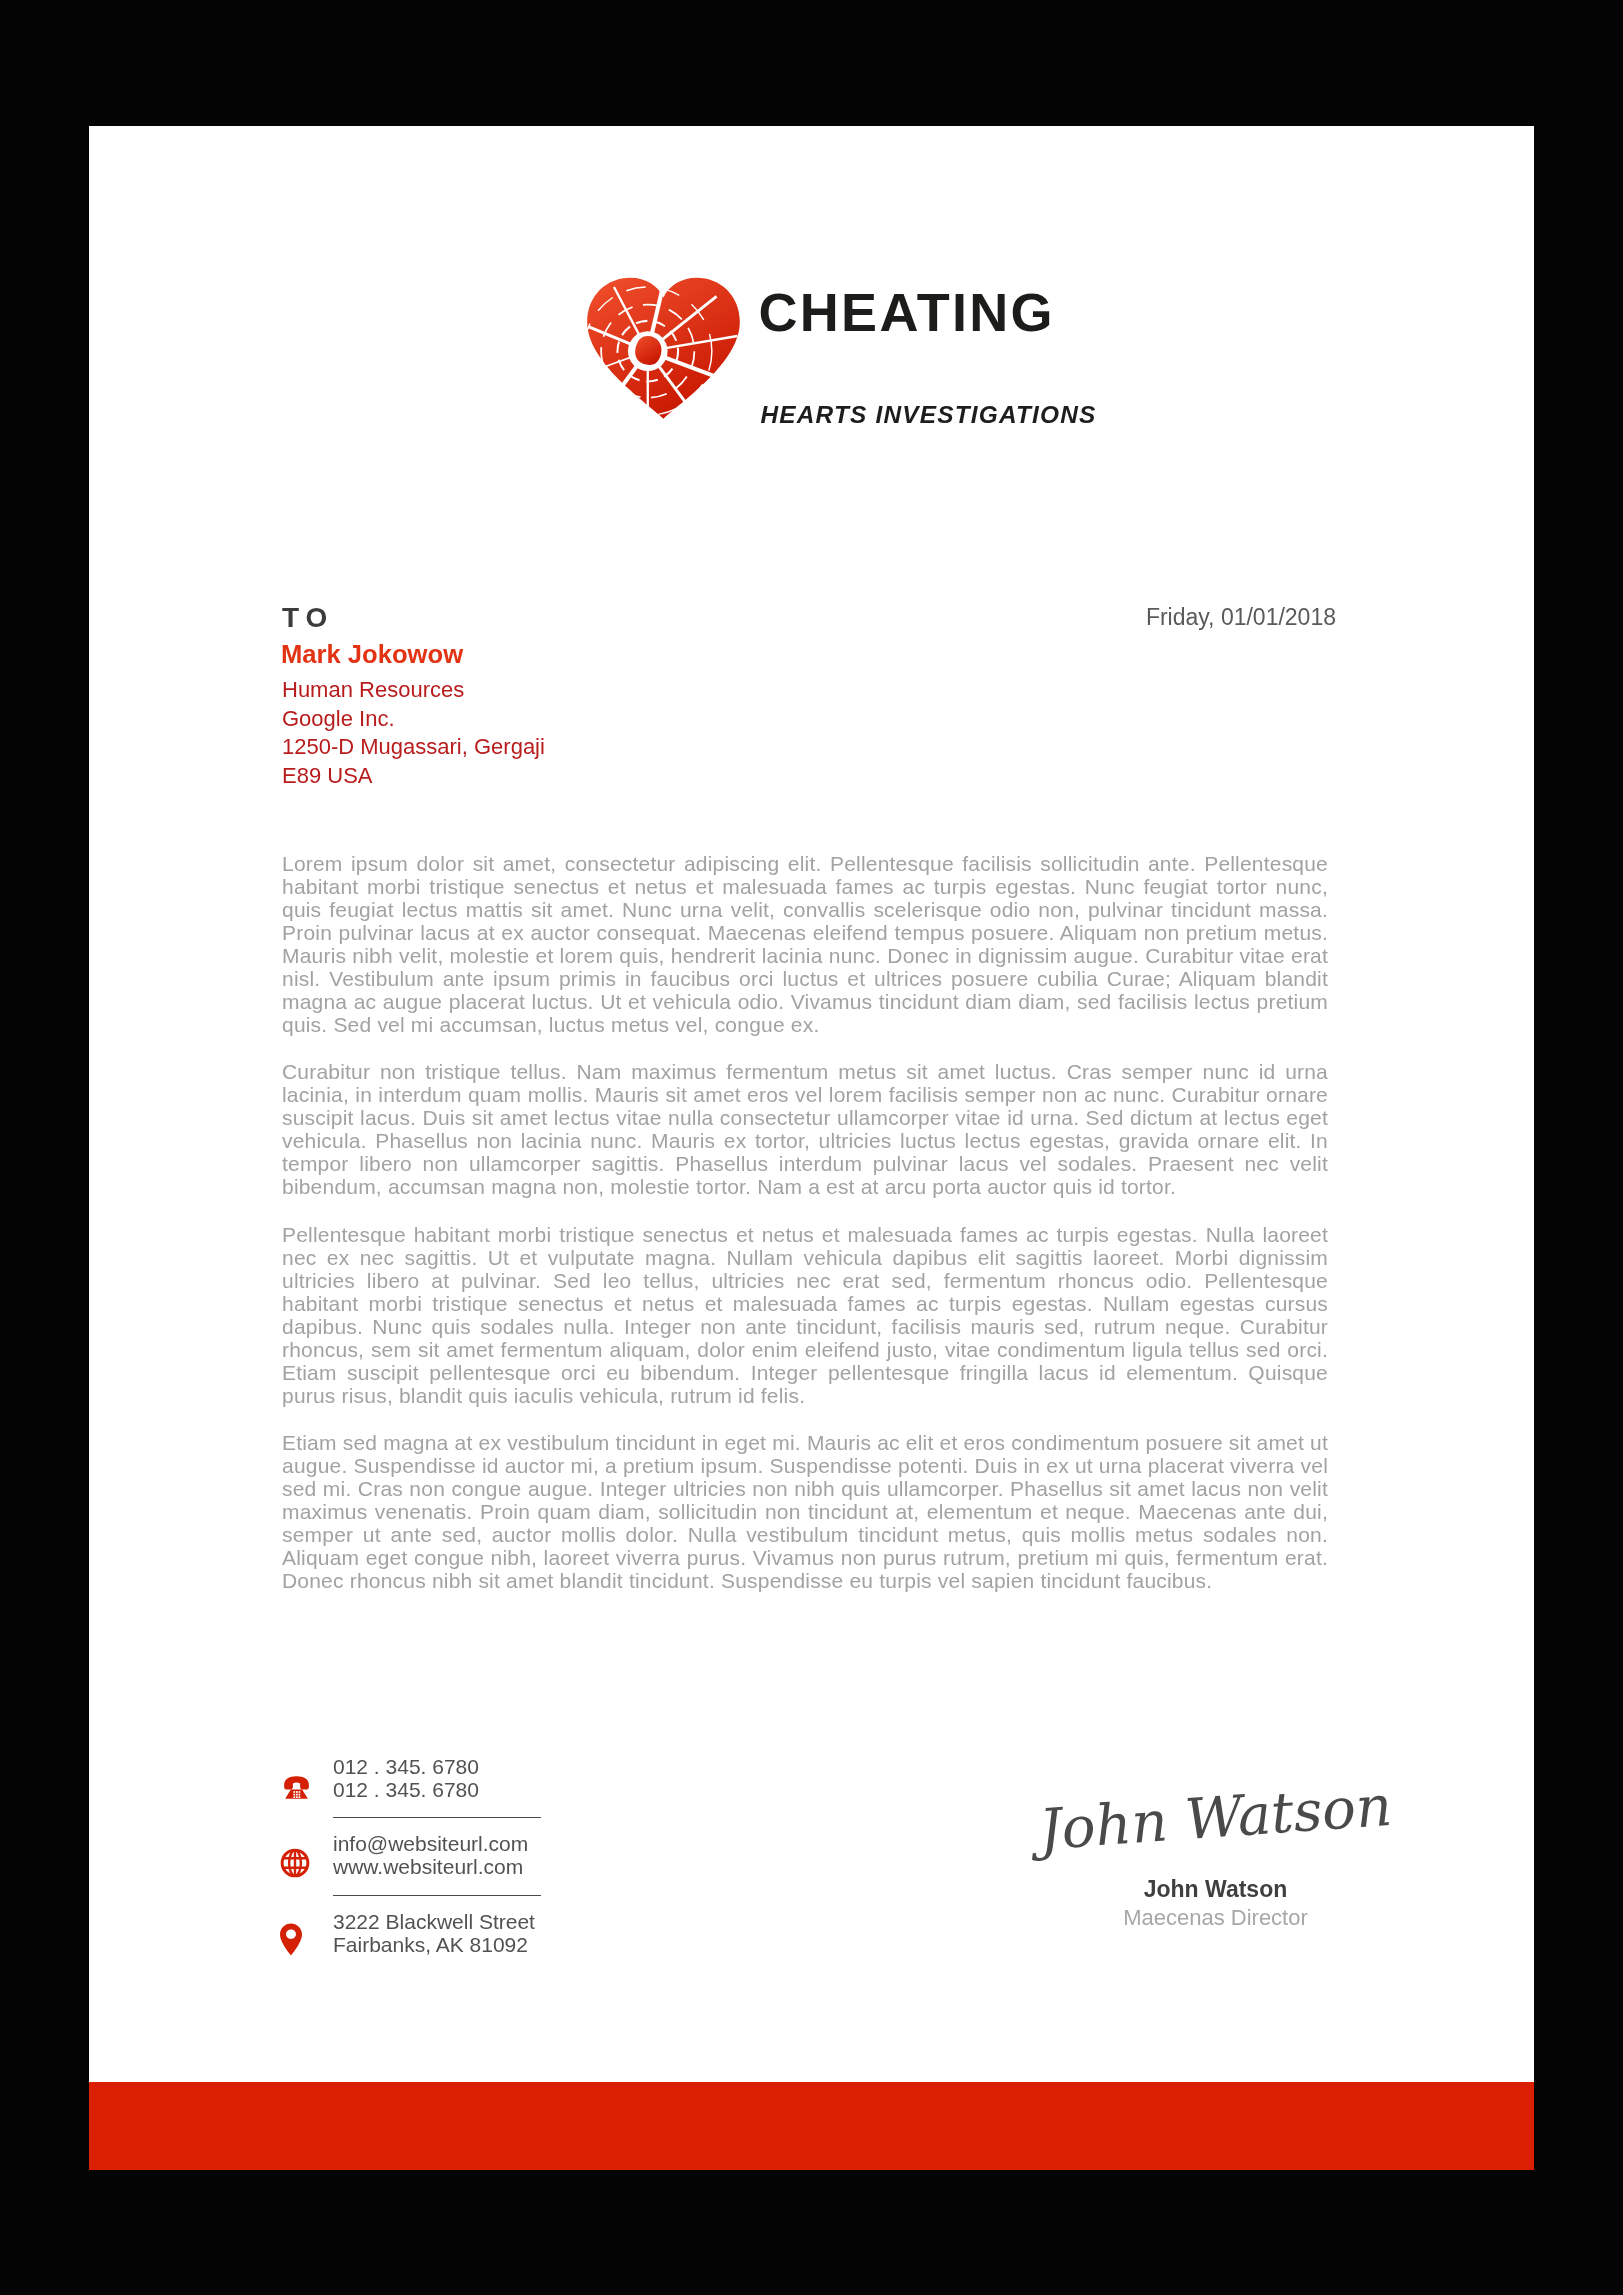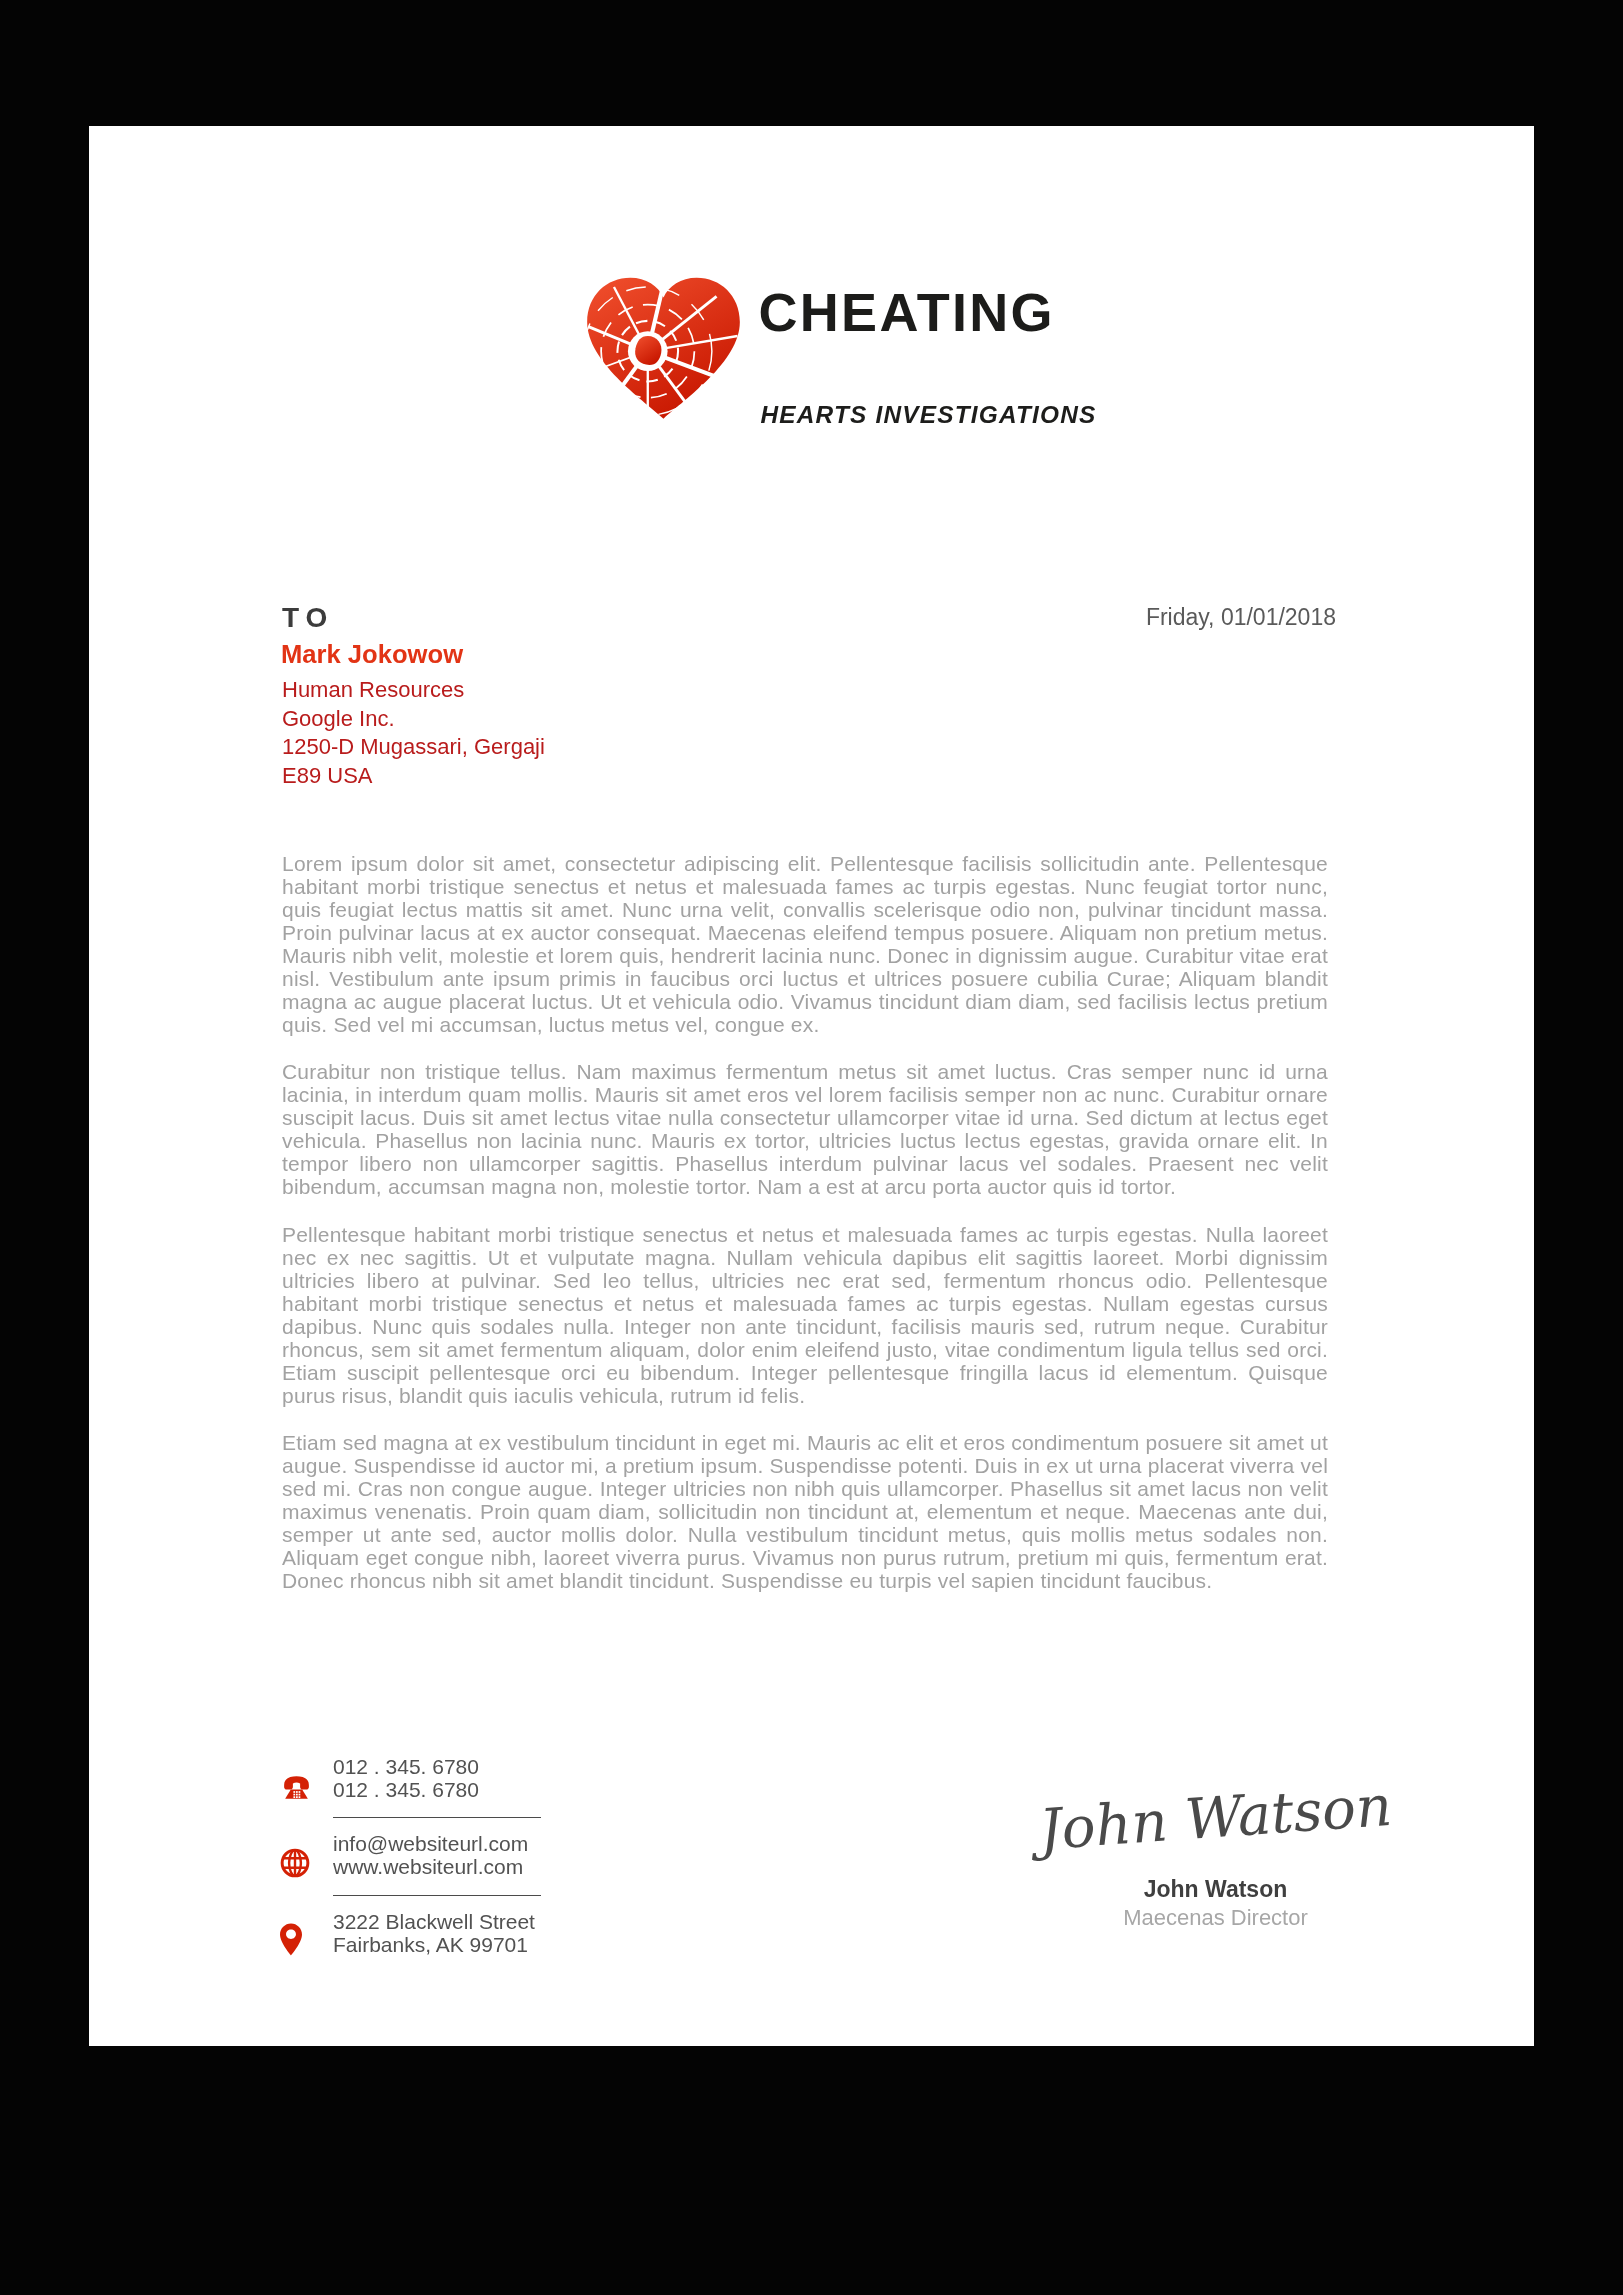--- a/index.html
+++ b/index.html
@@ -4,21 +4,21 @@
 <style>
   html, body {
     margin: 0;
     padding: 0;
     background: #040404;
     font-family: "Liberation Sans", sans-serif;
   }
   .canvas {
     position: relative;
     width: 1623px;
-    height: 2046px;
+    height: 2295px;
     background: #040404;
     overflow: hidden;
   }
   .sheet {
     position: absolute;
     left: 89px;
     top: 126px;
     width: 1445px;
     height: 2044px;
     background: #ffffff;
@@ -289,21 +289,21 @@
       <hr class="contact-divider">
 
       <div class="contact-row">
         <div class="contact-icon-col">
           <svg width="22" height="33" viewBox="0 0 40 58" fill="currentColor" style="color: rgb(212, 33, 5);">
             <path fill-rule="evenodd" d="M20 0 C9 0 0 9 0 20 C0 35 20 58 20 58 C20 58 40 35 40 20 C40 9 31 0 20 0 Z M20 28 C15 28 11 24.2 11 19.5 C11 14.8 15 11 20 11 C25 11 29 14.8 29 19.5 C29 24.2 25 28 20 28 Z"></path>
           </svg>
         </div>
         <div class="contact-lines">
           <div>3222 Blackwell Street</div>
-          <div>Fairbanks, AK 99701</div>
+          <div>Fairbanks, AK 81092</div>
         </div>
       </div>
 
     </div>
 
     <div class="signature">
       <div class="signature-script">John Watson</div>
       <div class="signatory-name">John Watson</div>
       <div class="signatory-title">Maecenas Director</div>
     </div>

